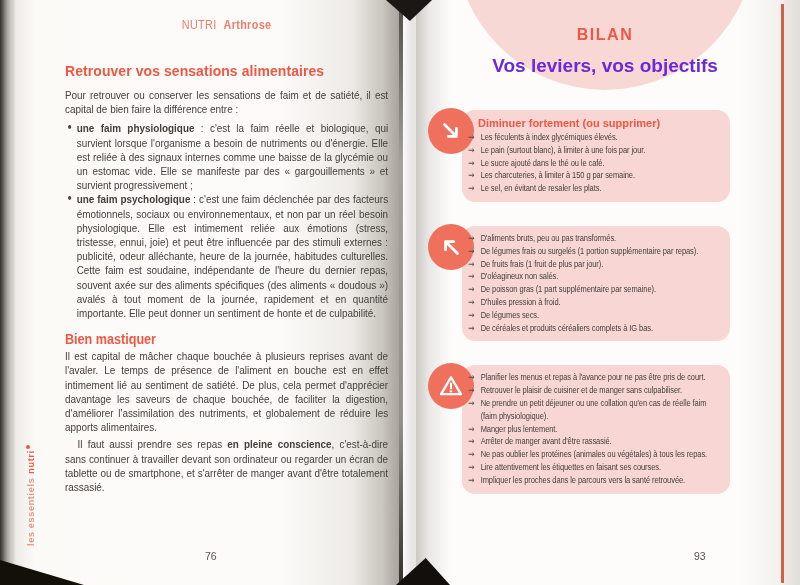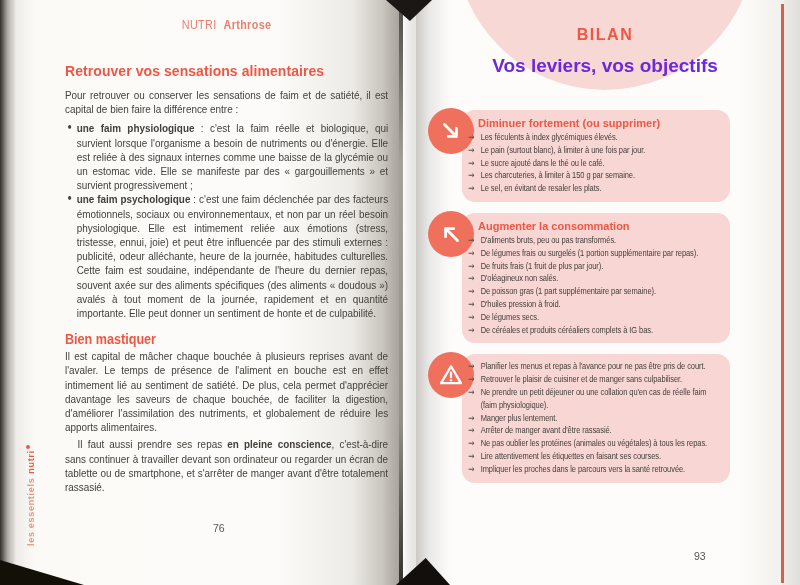--- a/index.html
+++ b/index.html
@@ -42,38 +42,38 @@
   .body-txt{font-size:11px;line-height:14.2px;text-align:justify;}
   .intro{margin:0;}
   .blist{list-style:none;margin:5px 0 0;padding:0;}
   .blist li{position:relative;padding-left:13px;margin:0;}
   .bullet-mark{position:absolute;left:2px;top:0;font-weight:700;
     font-family:"DejaVu Sans",sans-serif;font-size:10px;}
   .lead{font-weight:700;}
   .p-indent{text-indent:14px;margin:3px 0 0;}
   .p-plain{margin:2px 0 0;}
   .pagenum{position:absolute;font-size:10.5px;color:#5a554f;}
-  .pagenum-left{left:205px;top:522px;margin-left:8px;}
+  .pagenum-left{left:205px;top:550px;}
   .pagenum-right{left:694px;top:550px;}
   
   .spine{position:absolute;left:26px;top:546px;transform:rotate(-90deg);
     transform-origin:0 0;white-space:nowrap;font-size:9px;font-weight:700;letter-spacing:.7px;}
   .spine .series{color:#e79382;}
   .spine .nutri{color:#e85a42;margin-left:4px;}
   .spine .dot{display:inline-block;width:4px;height:4px;border-radius:50%;
     background:#e85a42;vertical-align:top;margin-left:1px;}
   
   .banner-circle{position:absolute;left:455px;top:-210px;width:300px;height:300px;
     border-radius:50%;background:#f8d8d5;}
   .banner-title{position:absolute;left:455px;top:26px;width:300px;text-align:center;
     font-size:16px;font-weight:700;letter-spacing:1.5px;color:#ee5743;}
   .banner-subtitle{position:absolute;left:455px;top:55px;width:300px;text-align:center;
     font-size:19px;font-weight:700;color:#6d28d9;}
   .boxes{position:absolute;left:462px;top:110px;width:268px;display:flex;
-    flex-direction:column;gap:11px;}
+    flex-direction:column;gap:24px;}
   .pbox{position:relative;background:#f8d6d3;border-radius:13px;padding:6px 8px 7px 6px;}
   .pbox-title{margin:1px 0 2px 10px;font-size:11px;font-weight:700;color:#ee5743;}
   .pitem{display:flex;width:127%;transform:scaleX(0.79);transform-origin:0 0;
     font-size:9.5px;line-height:12.8px;color:#45403c;letter-spacing:-.1px;}
   .pitem .amark{flex:0 0 16px;font-family:"DejaVu Sans",sans-serif;color:#55504a;}
   .pitem .itxt{flex:1;}
   .badge{position:absolute;left:-34px;top:-2px;width:46px;height:46px;border-radius:50%;
     background:#f0705e;display:flex;align-items:center;justify-content:center;}
   .badge svg{display:block;}
 </style>
@@ -167,21 +167,20 @@
           <span class="itxt">Le sel, en évitant de resaler les plats.</span>
         </div>
     </div>
 
     <div class="pbox">
       <div class="badge">
         <svg width="26" height="26" viewBox="0 0 24 24">
           <path d="M18 18 L7 7 M7 14.5 L7 7 L14.5 7" stroke="#ffffff" stroke-width="2.6" fill="none" stroke-linecap="round" stroke-linejoin="round"></path>
         </svg>
       </div>
-      <div class="pbox-title">Augmenter la consommation</div>
       <div class="pitem">
           <span class="amark">→</span>
           <span class="itxt">D'aliments bruts, peu ou pas transformés.</span>
         </div>
       <div class="pitem">
           <span class="amark">→</span>
           <span class="itxt">De légumes frais ou surgelés (1 portion supplémentaire par repas).</span>
         </div>
       <div class="pitem">
           <span class="amark">→</span>

